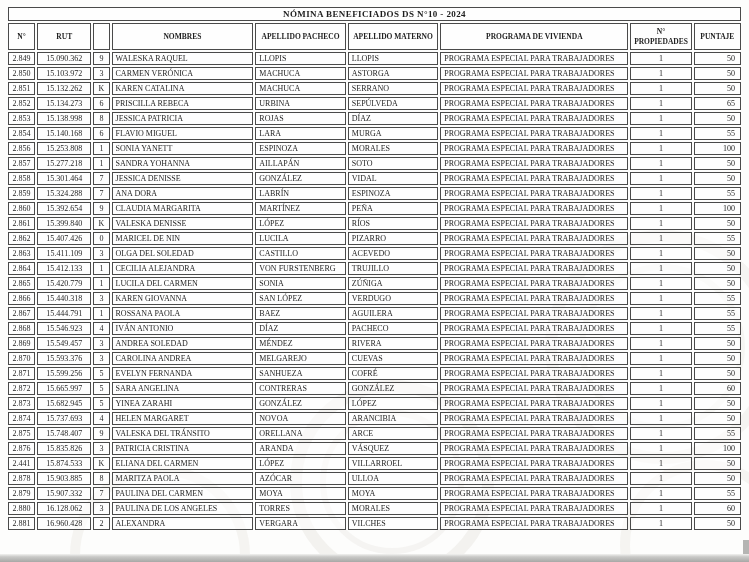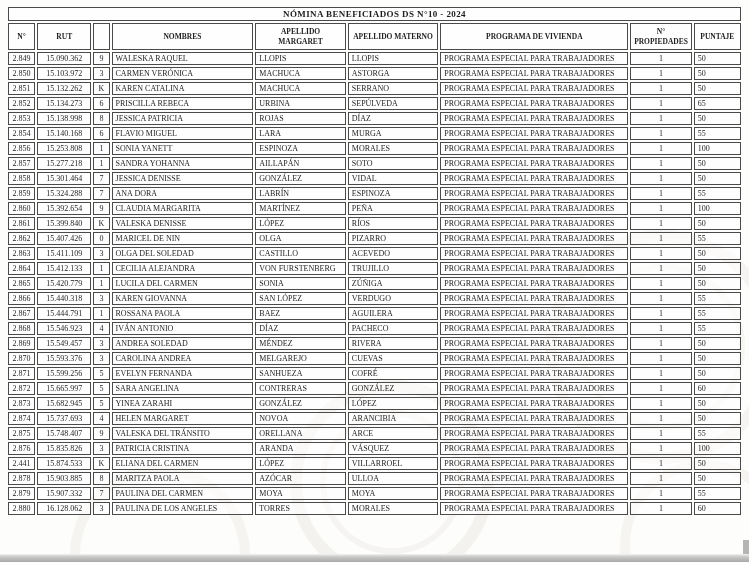--- a/index.html
+++ b/index.html
@@ -38,21 +38,21 @@
     font-size: 9px; font-weight: bold; text-align: center;
     height: 14px; letter-spacing: 0.4px; padding: 0 2px;
   }
   tr.header-row th {
     font-size: 7.5px; font-weight: bold; text-align: center;
     height: 27px; white-space: normal; line-height: 1.25; padding: 1px 2px;
   }
   td { font-size: 8px; height: 11px; line-height: 11px; padding: 0 3px; }
   td.a-c { text-align: center; }
   td.a-l { text-align: left; }
-  td.a-r { padding-right: 16px; }
+  td.a-r { text-align: right; padding-right: 5px; }
 
   .scan-edge-bottom {
     position: absolute; left: 0; right: 0; bottom: 0; height: 8px;
     background: linear-gradient(#f2f2f0 0%, #c9c9c7 35%, #a8a8a6 100%);
   }
   .scan-edge-right {
     position: absolute; right: 0; top: 540px; bottom: 0; width: 6px;
     background: #b5b5b3;
   }
 </style>
@@ -79,21 +79,21 @@
     </colgroup>
     <thead>
       <tr>
         <th class="title-cell" colspan="9">NÓMINA BENEFICIADOS DS N°10 - 2024</th>
       </tr>
       <tr class="header-row">
         <th>N°</th>
         <th>RUT</th>
         <th></th>
         <th>NOMBRES</th>
-        <th>APELLIDO MARGARET</th>
+        <th>APELLIDO PACHECO</th>
         <th>APELLIDO MATERNO</th>
         <th>PROGRAMA DE VIVIENDA</th>
         <th>N° PROPIEDADES</th>
         <th>PUNTAJE</th>
       </tr>
     </thead>
     <tbody>
         <tr>
           <td class="a-c">2.849</td>
           <td class="a-c">15.090.362</td>
@@ -224,21 +224,21 @@
           <td class="a-l">RÍOS</td>
           <td class="a-l">PROGRAMA ESPECIAL PARA TRABAJADORES</td>
           <td class="a-c">1</td>
           <td class="a-r">50</td>
         </tr>
         <tr>
           <td class="a-c">2.862</td>
           <td class="a-c">15.407.426</td>
           <td class="a-c">0</td>
           <td class="a-l">MARICEL DE NIN</td>
-          <td class="a-l">OLGA</td>
+          <td class="a-l">LUCILA</td>
           <td class="a-l">PIZARRO</td>
           <td class="a-l">PROGRAMA ESPECIAL PARA TRABAJADORES</td>
           <td class="a-c">1</td>
           <td class="a-r">55</td>
         </tr>
         <tr>
           <td class="a-c">2.863</td>
           <td class="a-c">15.411.109</td>
           <td class="a-c">3</td>
           <td class="a-l">OLGA DEL SOLEDAD</td>
@@ -428,18 +428,29 @@
           <td class="a-c">2.880</td>
           <td class="a-c">16.128.062</td>
           <td class="a-c">3</td>
           <td class="a-l">PAULINA DE LOS ANGELES</td>
           <td class="a-l">TORRES</td>
           <td class="a-l">MORALES</td>
           <td class="a-l">PROGRAMA ESPECIAL PARA TRABAJADORES</td>
           <td class="a-c">1</td>
           <td class="a-r">60</td>
         </tr>
+        <tr>
+          <td class="a-c">2.881</td>
+          <td class="a-c">16.960.428</td>
+          <td class="a-c">2</td>
+          <td class="a-l">ALEXANDRA</td>
+          <td class="a-l">VERGARA</td>
+          <td class="a-l">VILCHES</td>
+          <td class="a-l">PROGRAMA ESPECIAL PARA TRABAJADORES</td>
+          <td class="a-c">1</td>
+          <td class="a-r">50</td>
+        </tr>
       </tbody>
   </table>
 
   <div class="scan-edge-right"></div>
   <div class="scan-edge-bottom"></div>
 </div>
 
 </body></html>

